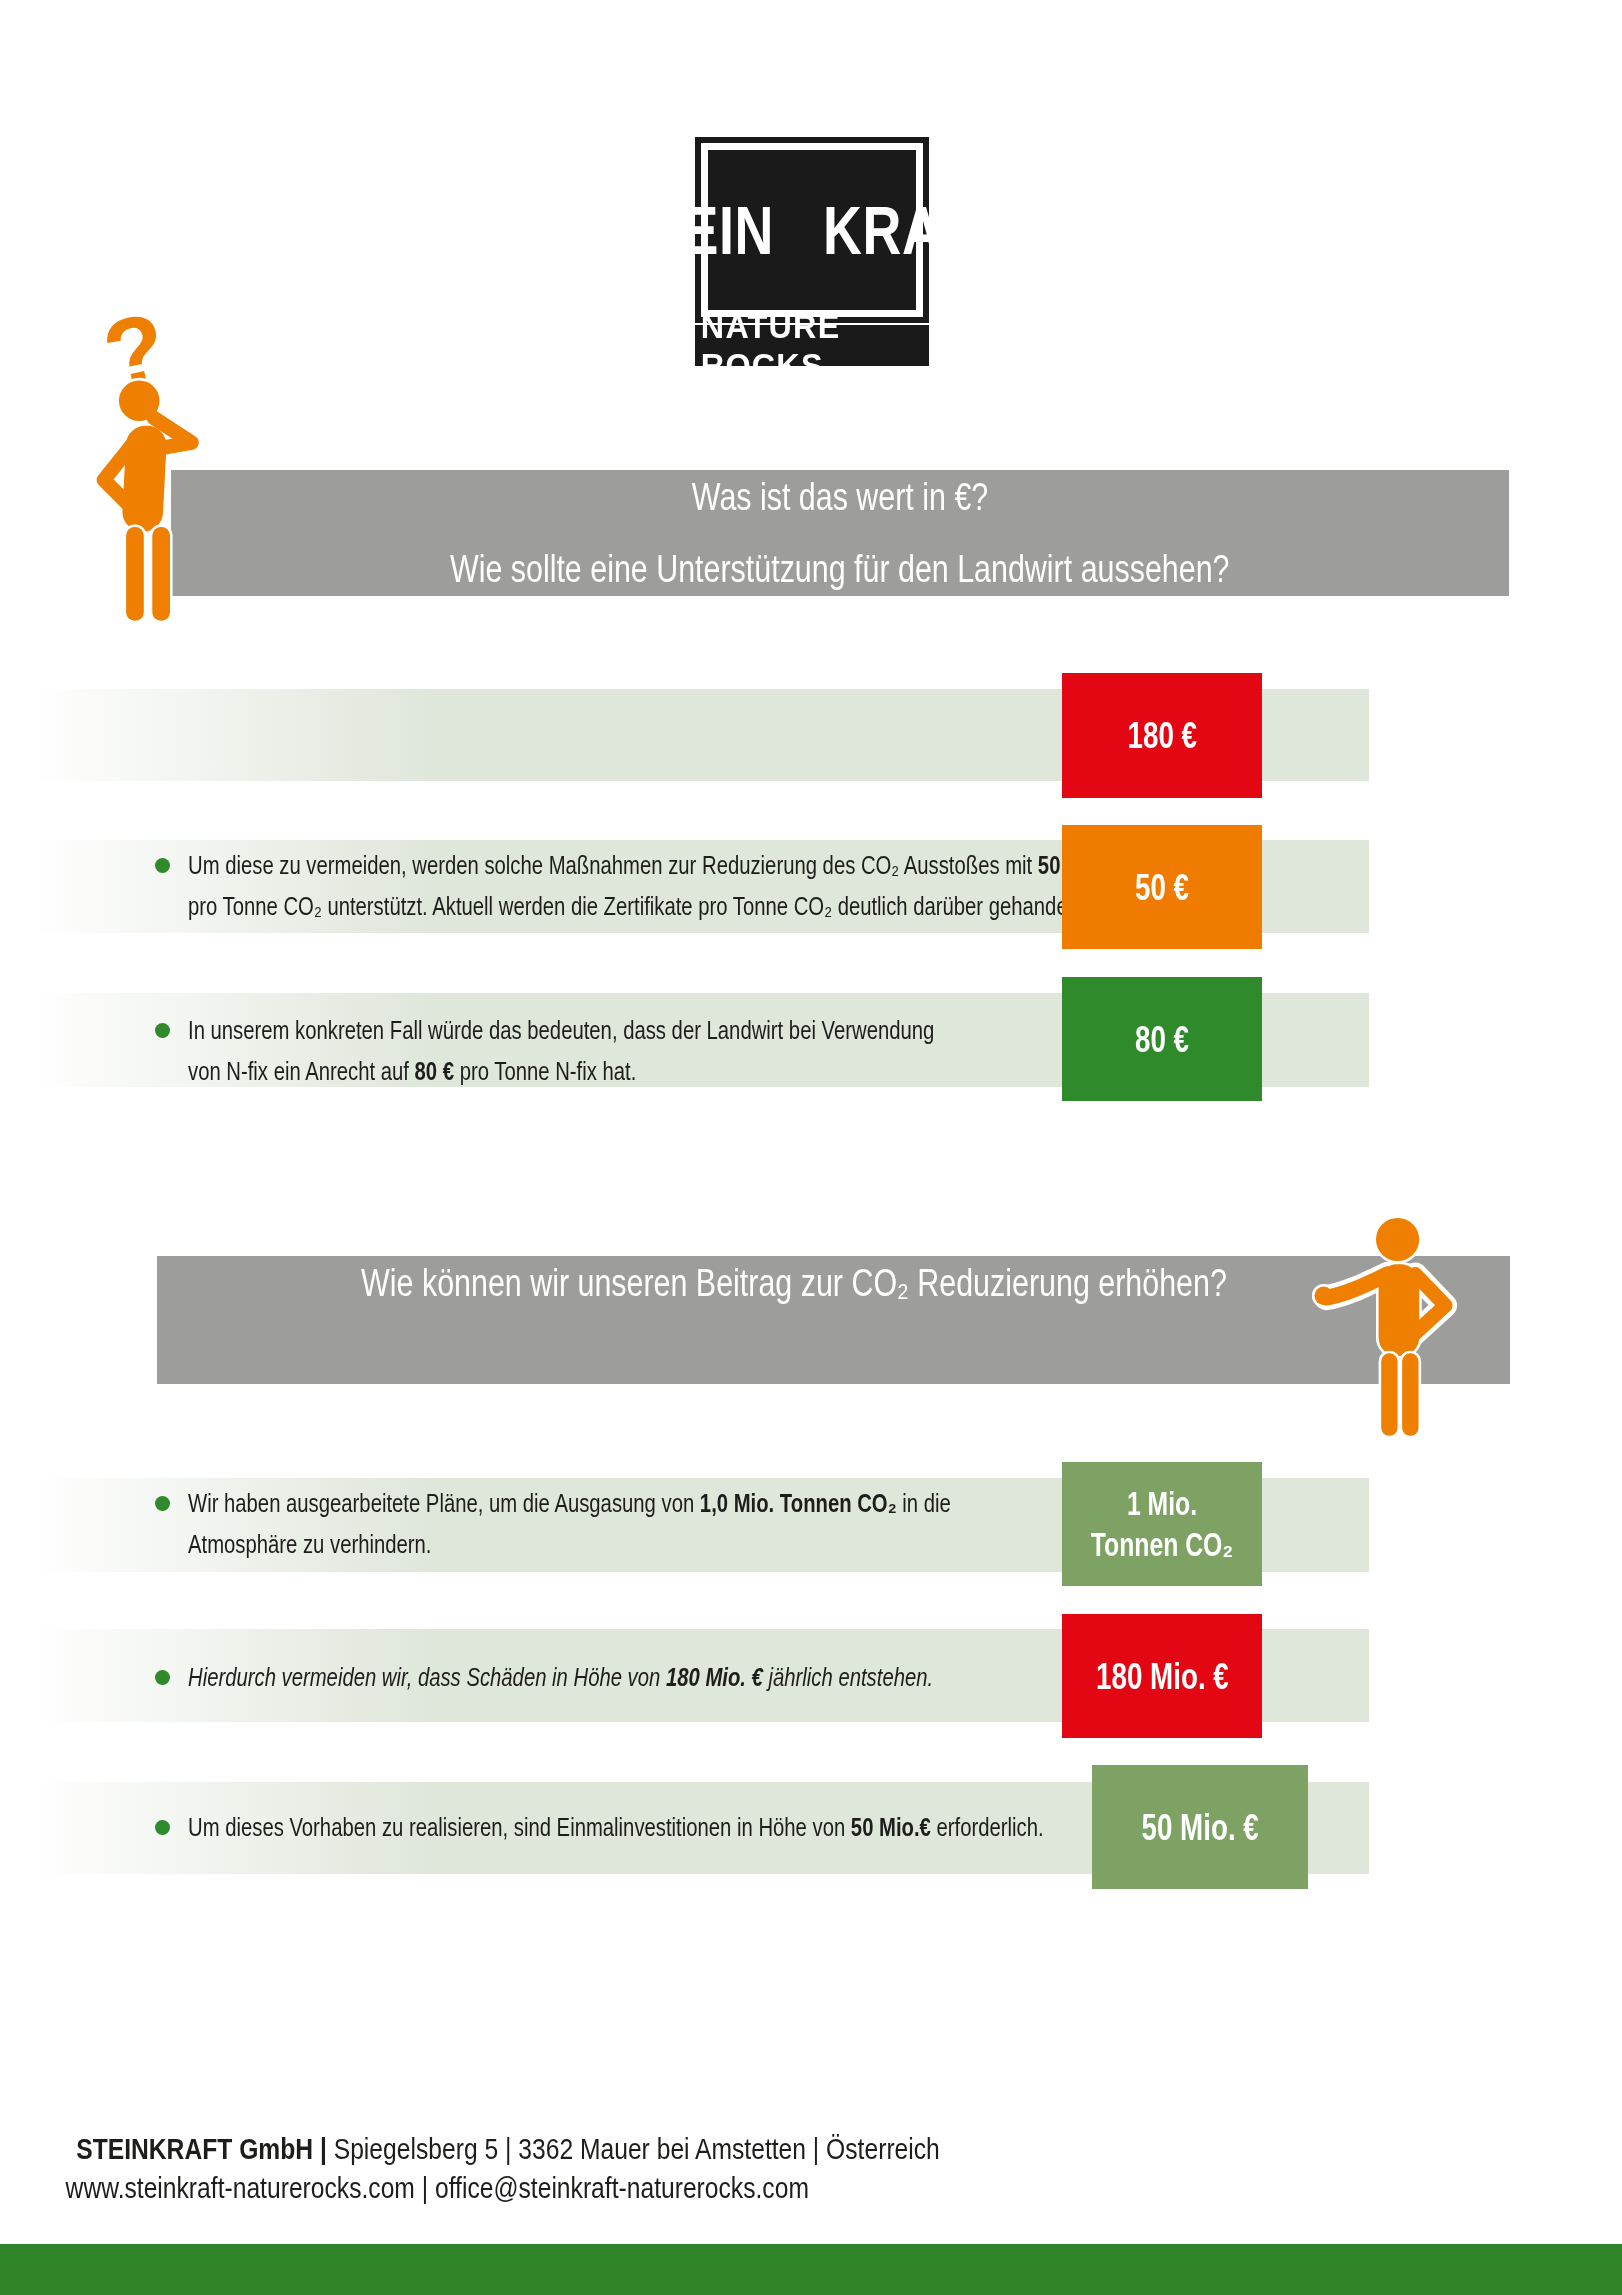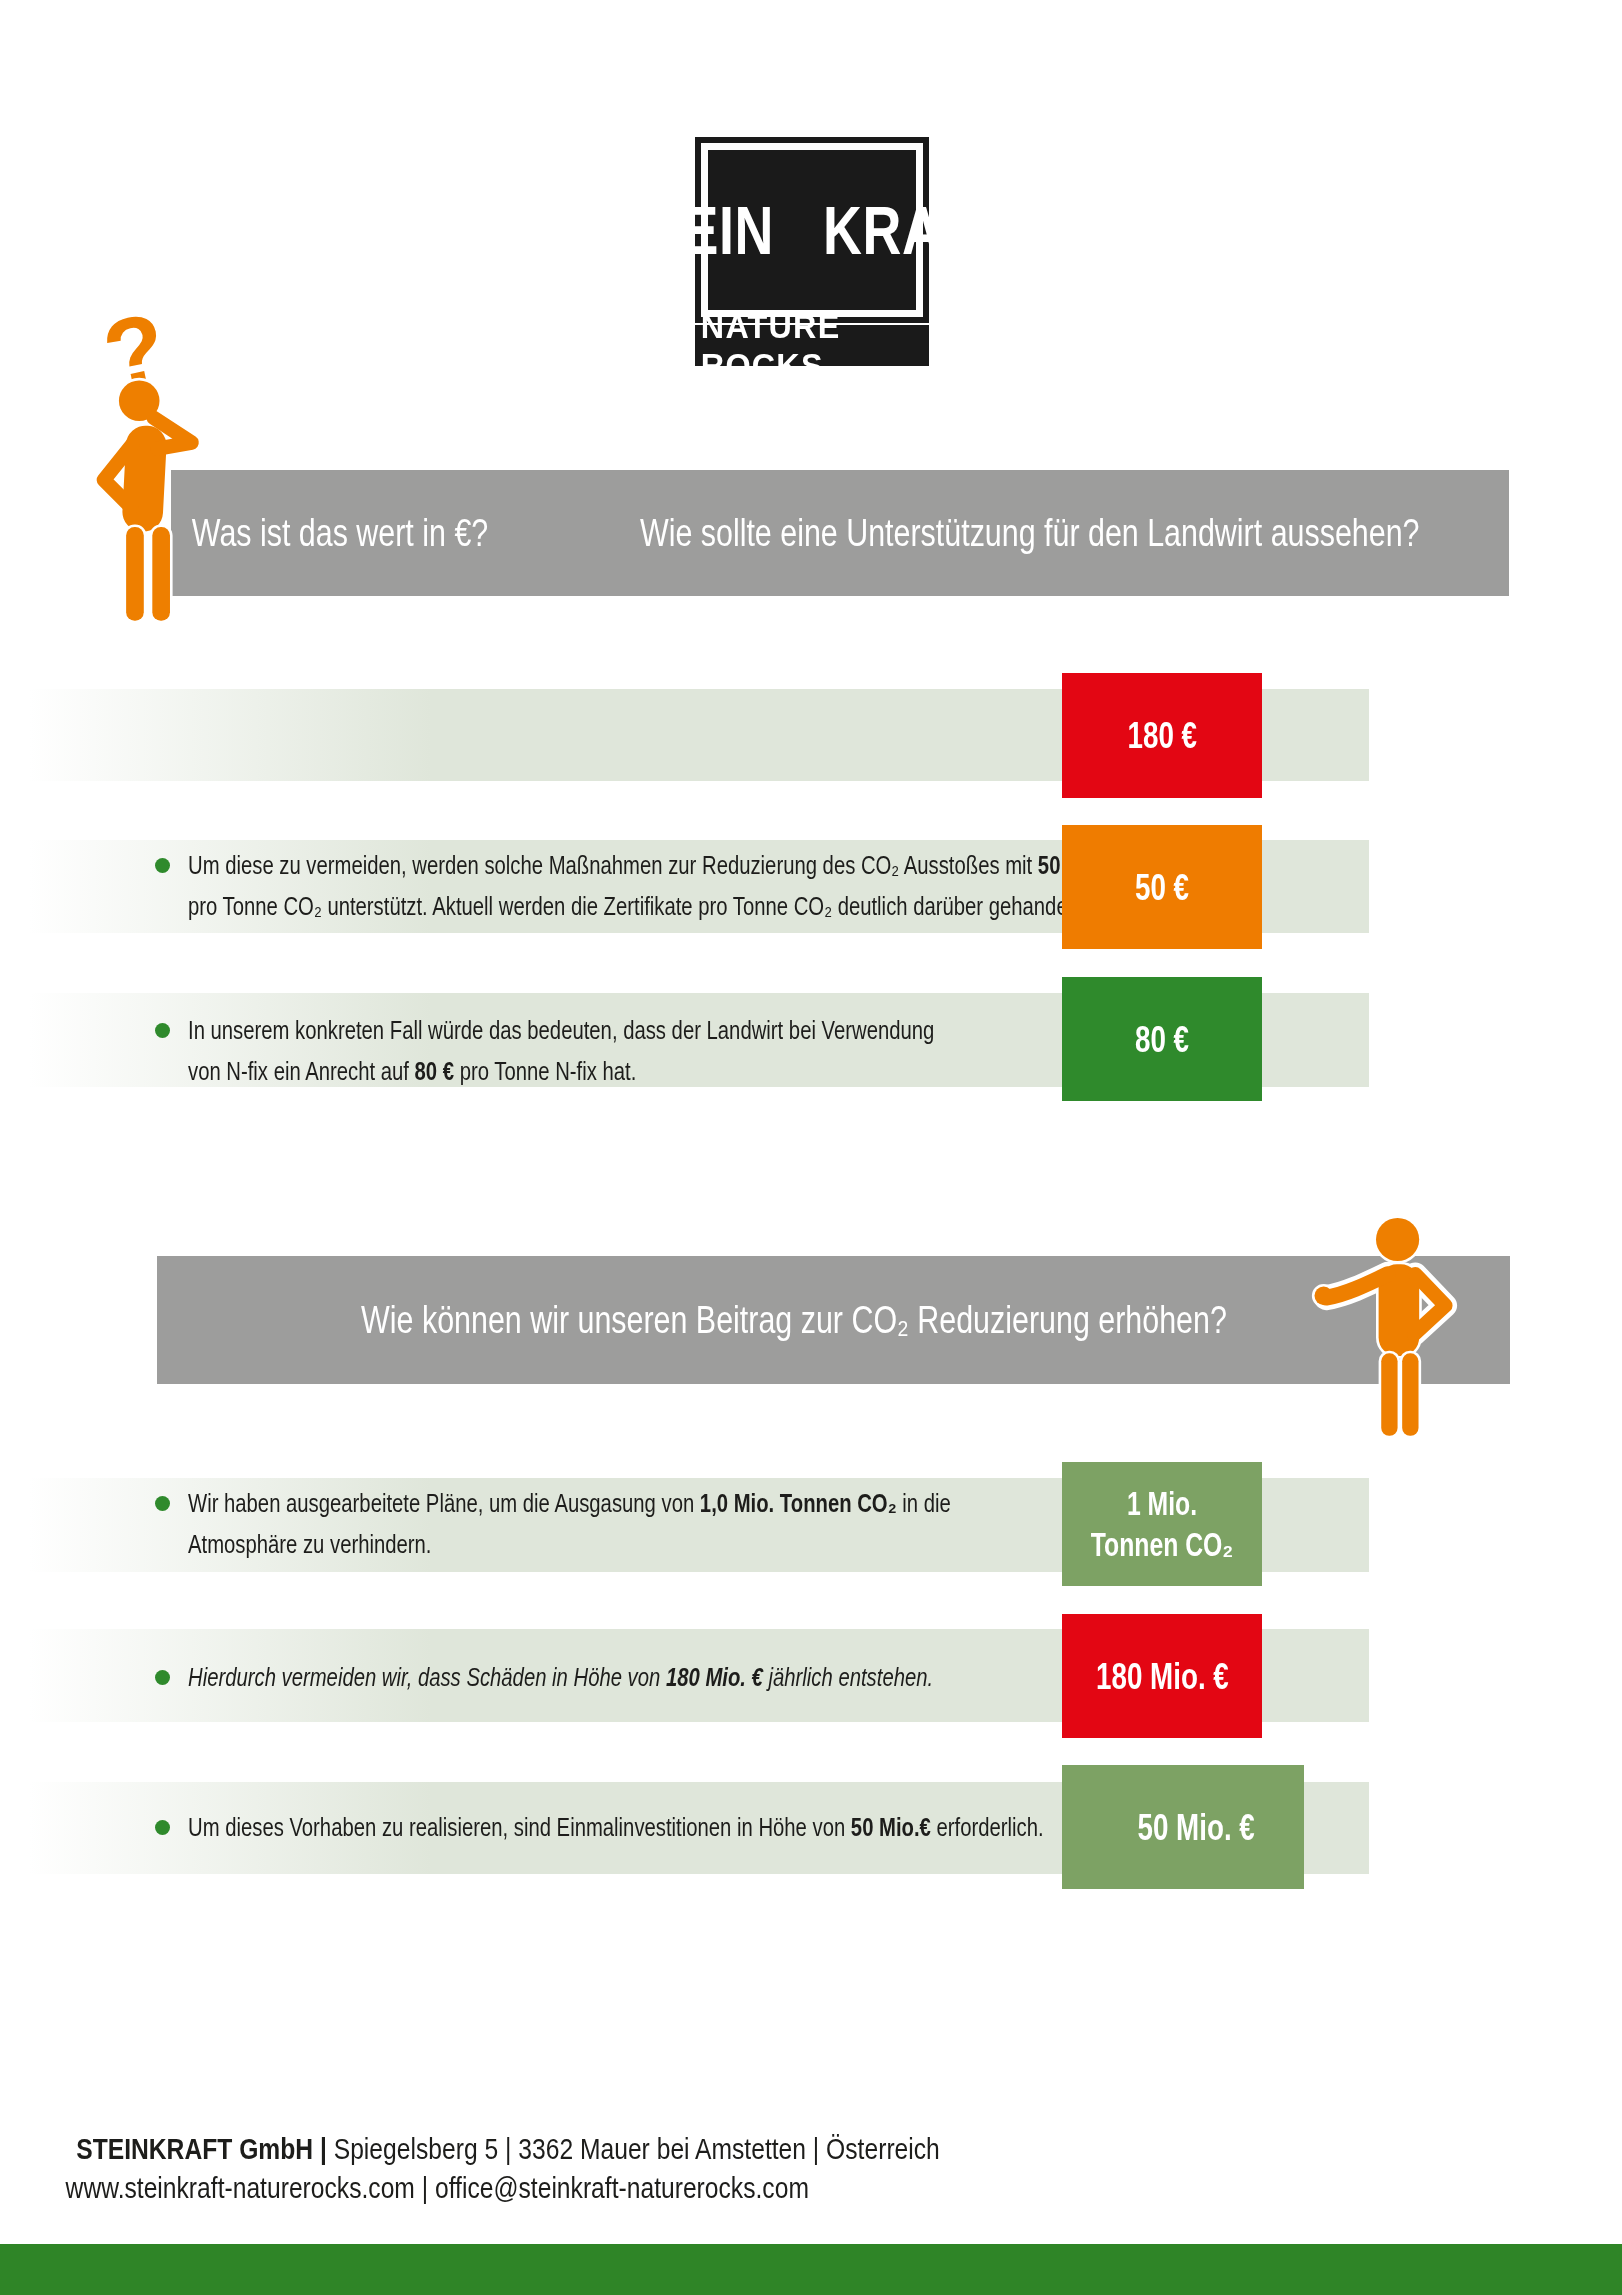--- a/index.html
+++ b/index.html
@@ -13,21 +13,21 @@
   .condc{display:inline-block;transform:scaleX(.78);transform-origin:center center;}
   .b{font-weight:bold;}
   
   .logo-frame{border:6.5px solid #1a1a1a;background:#fff;box-sizing:border-box;}
   .logo-inner{position:absolute;inset:7.2px;background:#1a1a1a;display:flex;flex-direction:row;
     align-items:center;justify-content:center;color:#fff;font-weight:bold;}
   .logo-line{font-size:69px;line-height:67px;letter-spacing:0.7px;}
   .logo-sub{background:#1a1a1a;color:#fff;display:flex;align-items:center;justify-content:center;
     font-weight:bold;font-size:34px;letter-spacing:1.3px;}
   
-  .banner{color:#fff;display:flex;flex-direction:row;align-items:center;justify-content:center;box-sizing:border-box;}
+  .banner{color:#fff;display:flex;flex-direction:column;align-items:center;justify-content:space-between;box-sizing:border-box;}
   .banner-line{font-size:39px;line-height:54px;white-space:nowrap;}
   
   .band{}
   .row-text{display:flex;align-items:flex-start;box-sizing:border-box;}
   .bullet{width:15px;height:15px;border-radius:50%;flex:0 0 auto;margin-right:17.7px;margin-top:13px;}
   .row-copy{font-size:26px;line-height:41px;white-space:pre-wrap;}
   .vbox{display:flex;flex-direction:column;align-items:center;justify-content:center;
     color:#fff;font-weight:bold;text-align:center;}
   .vbox .condc{transform:scaleX(.75);font-size:37px;line-height:43px;}
   .vbox.two .condc{font-size:33px;line-height:41px;}
@@ -148,21 +148,21 @@
     <span class="condc">
         <div>180 Mio. €</div>
       </span>
   </div>
 
   <div class="abs band" style="left: 29.4px; top: 1782px; width: 1340px; height: 92px; background: linear-gradient(90deg, rgb(255, 255, 255) 0%, rgb(223, 230, 218) 30%, rgb(223, 230, 218) 100%);"></div>
   <div class="abs row-text" style="left:155px;top:1782px;width:1243px;height:92px;padding-top:25px;">
     <span class="bullet" style="background: rgb(47, 138, 44);"></span>
     <div class="row-copy"><span class="cond"><span>Um dieses Vorhaben zu realisieren, sind Einmalinvestitionen in Höhe von </span><span class="b">50 Mio.€</span><span> erforderlich.</span></span></div>
   </div>
-  <div class="abs vbox" style="left: 1062px; top: 1765px; width: 216px; height: 124px; background: rgb(125, 162, 100); padding-left: 26px;">
+  <div class="abs vbox" style="left: 1092px; top: 1765px; width: 216px; height: 124px; background: rgb(125, 162, 100);">
     <span class="condc">
         <div>50 Mio. €</div>
       </span>
   </div>
 
   <div class="abs" style="left:0;top:2130px;width:1623px;">
     <div class="f-line"><span class="condc" style="transform:scaleX(.85);"><span class="b">STEINKRAFT GmbH | </span><span>Spiegelsberg 5 | 3362 Mauer bei Amstetten | Österreich</span></span></div>
     <div class="f-line"><span class="condc" style="transform:scaleX(.85);"><span>www.steinkraft-naturerocks.com | office@steinkraft-naturerocks.com</span></span></div>
   </div>
 

